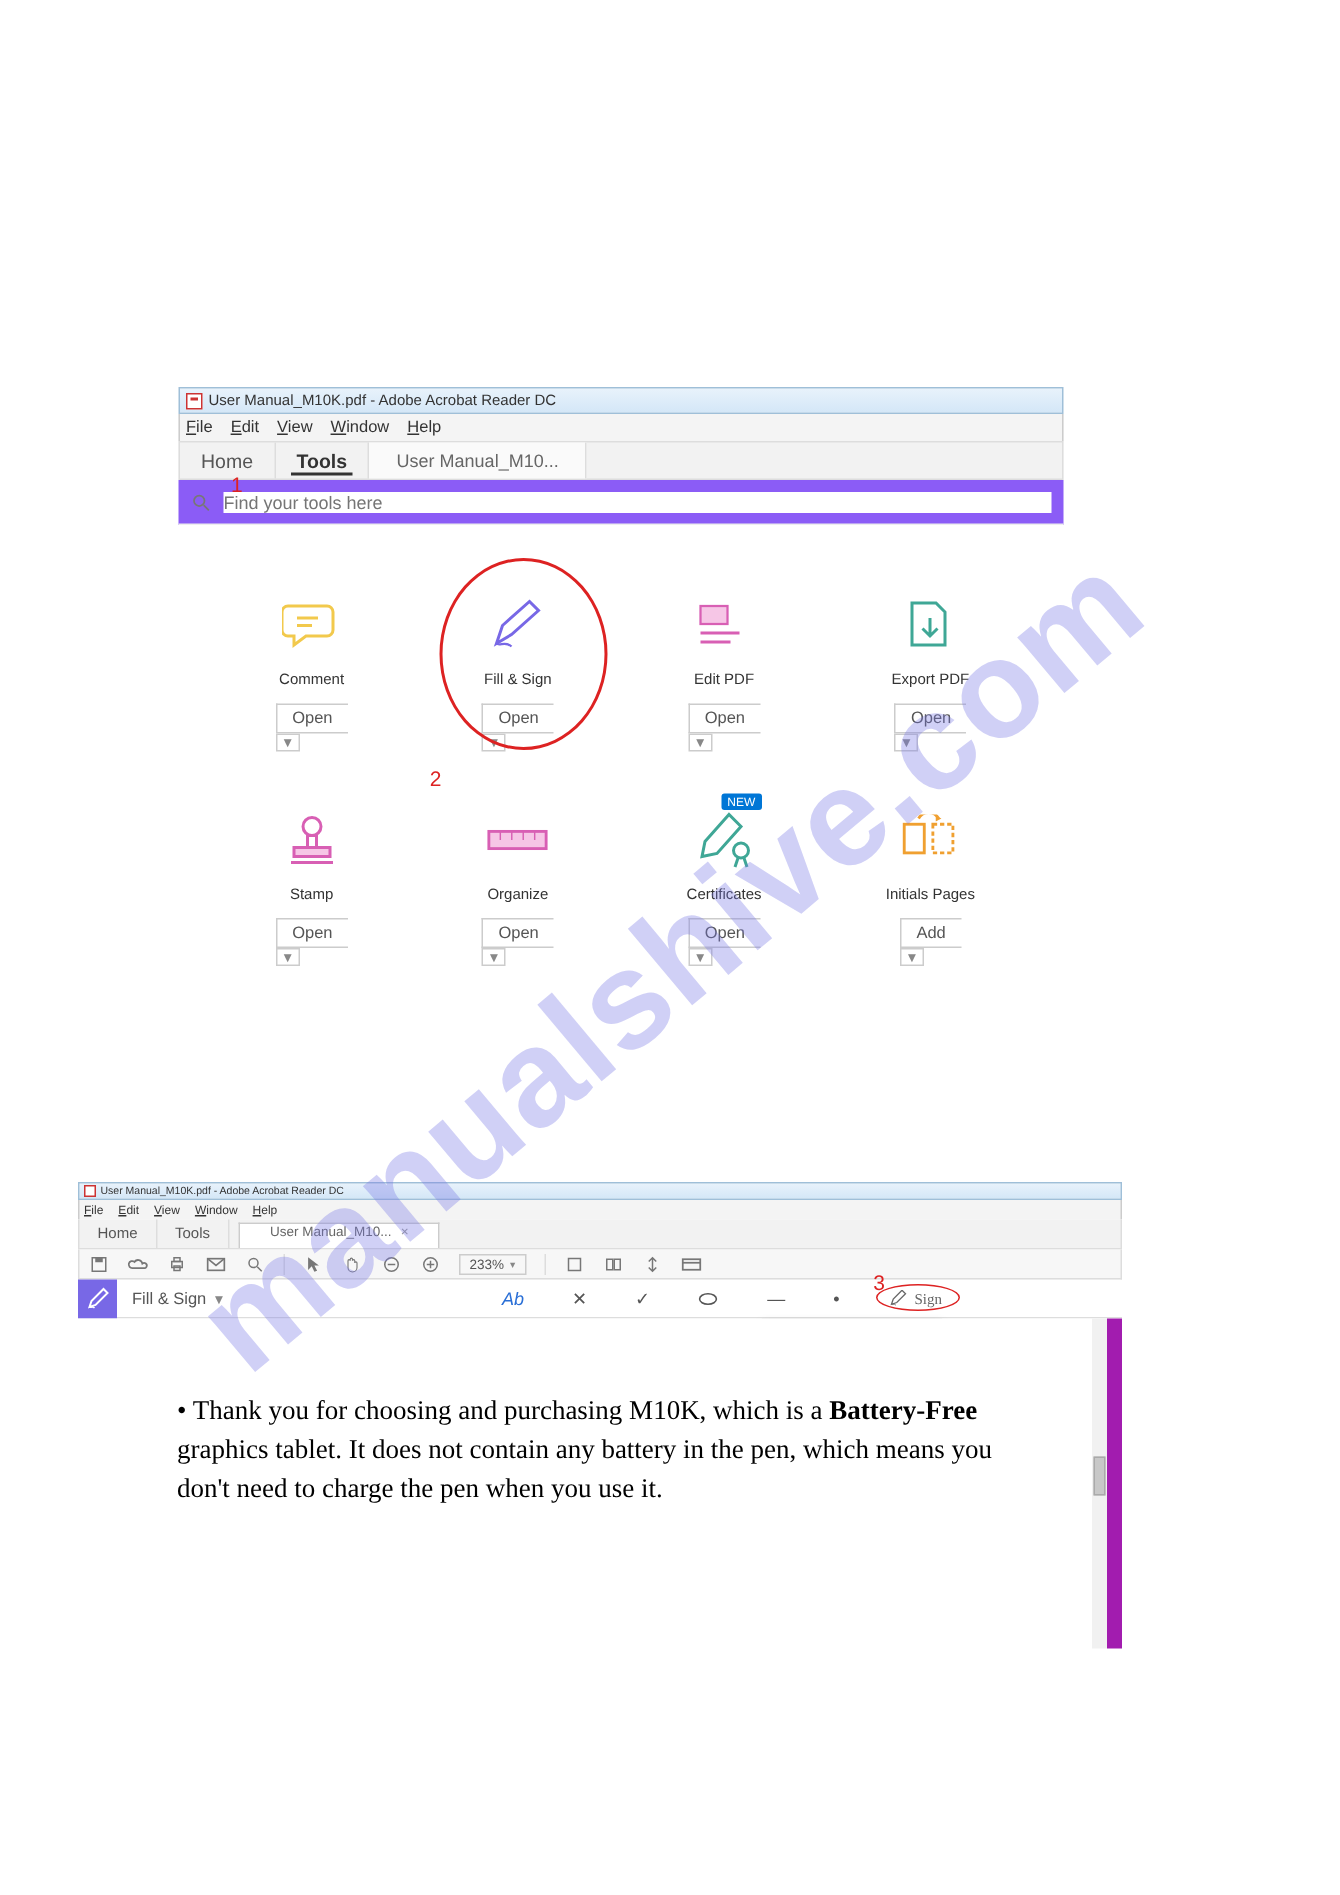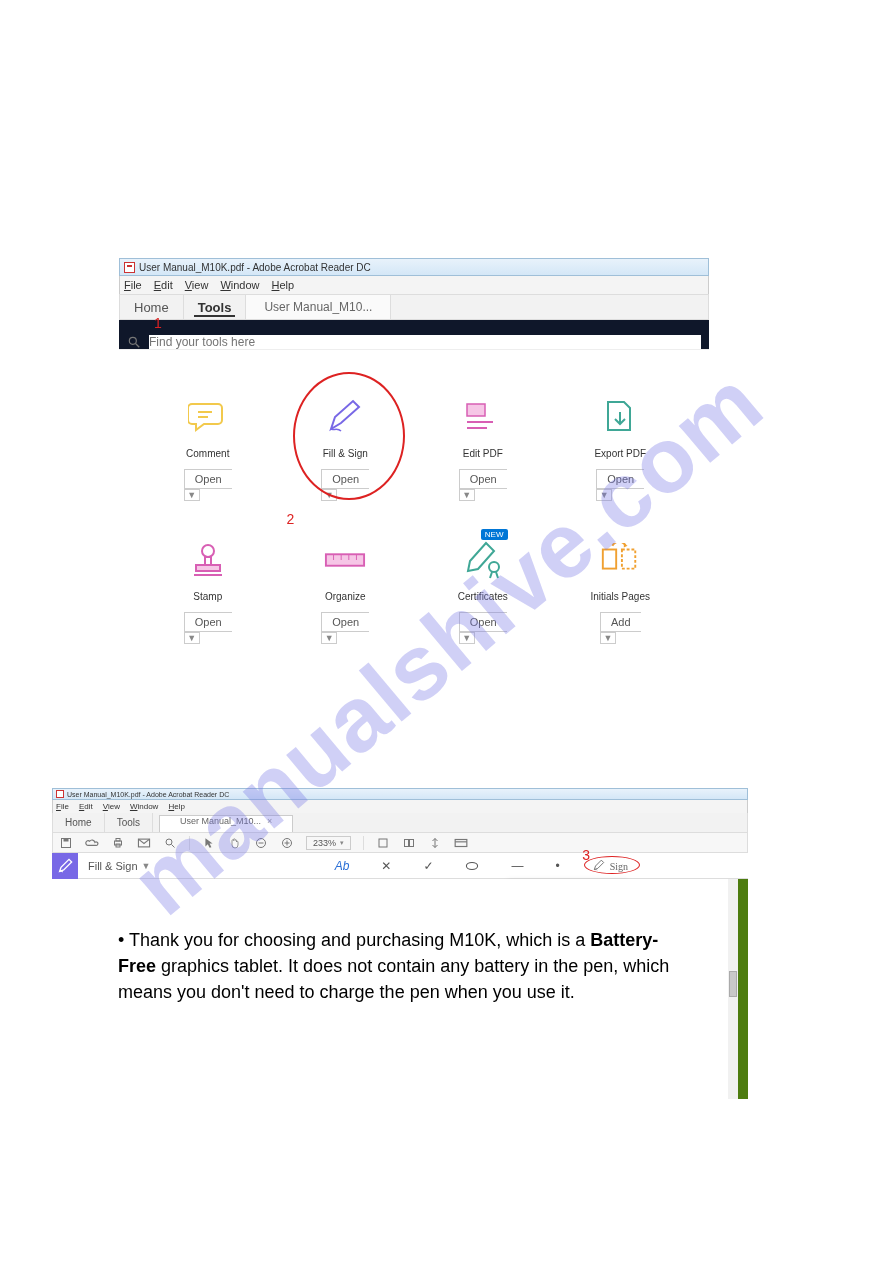--- a/index.html
+++ b/index.html
@@ -14,21 +14,21 @@
   .titlebar .pdf-icon { width: 11px; height: 11px; background: #fff; border: 1px solid #c33; margin-right: 4px; position: relative; }
   .titlebar .pdf-icon::before { content:""; position:absolute; top:2px; left:2px; width:5px; height:2px; background:#c33; }
   .menubar { height: 18px; background: #f4f4f4; display: flex; align-items: center; padding: 0 4px; font-size: 11px; color: #333; border-left:1px solid #ccc; border-right:1px solid #ccc; }
   .menubar span { margin-right: 12px; }
   .menubar span u { text-decoration: underline; }
   .tabs1 { height: 26px; background: #f2f2f2; display: flex; align-items: stretch; border:1px solid #ddd; }
   .tabs1 .tab { padding: 0 14px; display: flex; align-items: center; font-size: 13px; color: #555; border-right: 1px solid #ddd; position: relative; }
   .tabs1 .tab.active { font-weight: 700; color: #333; }
   .tabs1 .tab.active::after { content:""; position:absolute; left:10px; right:10px; bottom:2px; height:2px; background:#333; }
   .tabs1 .doc-tab { padding:0 18px; background:#fafafa; font-size:12px; color:#666; }
-  .search-row { height: 30px; display: flex; align-items: flex-end; background: #0f172a; padding: 0 8px; border-bottom:1px solid #eee; }
+  .search-row { height: 30px; display: flex; align-items: center; background: #8b5cf6; padding: 0 8px; border-bottom:1px solid #eee; }
   .search-row .search-input { border:none; outline:none; font-size:12px; color:#999; margin-left:8px; flex:1; }
   .tool-grid { display: flex; flex-wrap: wrap; padding: 30px 20px 10px 20px; }
   .tool-card { width: 25%; display: flex; flex-direction: column; align-items: center; padding: 18px 0 22px 0; position: relative; }
   .tool-icon { width: 42px; height: 38px; display: flex; align-items: center; justify-content: center; }
   .tool-name { font-size: 10px; color: #333; margin-top: 12px; }
   .open-btn { margin-top: 10px; display: inline-flex; flex-direction: column; }
   .open-btn .lbl { border:1px solid #ccc; border-right:none; background:#fff; padding: 3px 10px; font-size:11px; color:#555; }
   .open-btn .dd { border:1px solid #ccc; background:#fff; width:16px; display:flex; align-items:center; justify-content:center; color:#888; font-size:9px; }
   .new-badge { position: absolute; top: 6px; right: 44px; background:#0076d6; color:#fff; font-size:8px; padding:1px 4px; border-radius:2px; }
   .red-num { position:absolute; color:#d22; font-size:14px; font-weight:500; }
@@ -55,21 +55,21 @@
   .fill-sign-bar .fs-label { font-size:11px; color:#555; margin-left:10px; }
   .fill-sign-bar .fs-dd { font-size:9px; color:#888; margin-left:4px; }
   .fs-tools { display:flex; gap:32px; align-items:center; margin-left:auto; margin-right:120px; }
   .fs-tools .ft { font-size:12px; color:#555; font-family:Arial, sans-serif; }
   .sign-btn { display:flex; align-items:flex-end; gap:4px; font-size:10px; color:#666;font-family:Liberation Serif, serif; }
 
   .dropdown-menu { position:absolute; width:120px; background:#fff; border:1px solid #ccc; box-shadow:0 2px 6px rgba(0,0,0,0.15); }
   .dropdown-menu .dm-item { height:20px; display:flex; align-items:center; padding:0 8px; font-size:9px; color:#555; }
   .dropdown-menu .dm-item .plus { margin-left:auto; width:10px; height:10px; border-radius:50%; background:#0a84d6; color:#fff; font-size:8px; display:flex; align-items:center; justify-content:center; }
 
-  .doc-body { background:#fff; padding: 48px 60px 0 66px; font-size:18px; line-height:1.45; color:#000; border-right:10px solid #4d7c0f; position: relative; min-height: 220px; }
+  .doc-body { background:#fff; padding: 48px 60px 0 66px; font-size:18px; line-height:1.45; color:#000; border-right:10px solid #a21caf; position: relative; min-height: 220px; font-family: Liberation Serif, serif; }
   .doc-body p { margin-bottom: 18px; }
   .doc-body .bf { font-weight:700; }
   .vscroll { position:absolute; right:0; top:0; bottom:0; width:10px; background:#f1f1f1; }
   .vscroll .thumb { position:absolute; left:1px; right:1px; top:42%; height:26px; background:#c8c8c8; border:1px solid #aaa; }
 
   svg { display:block; }
 </style>
 </head>
 <body>
 

